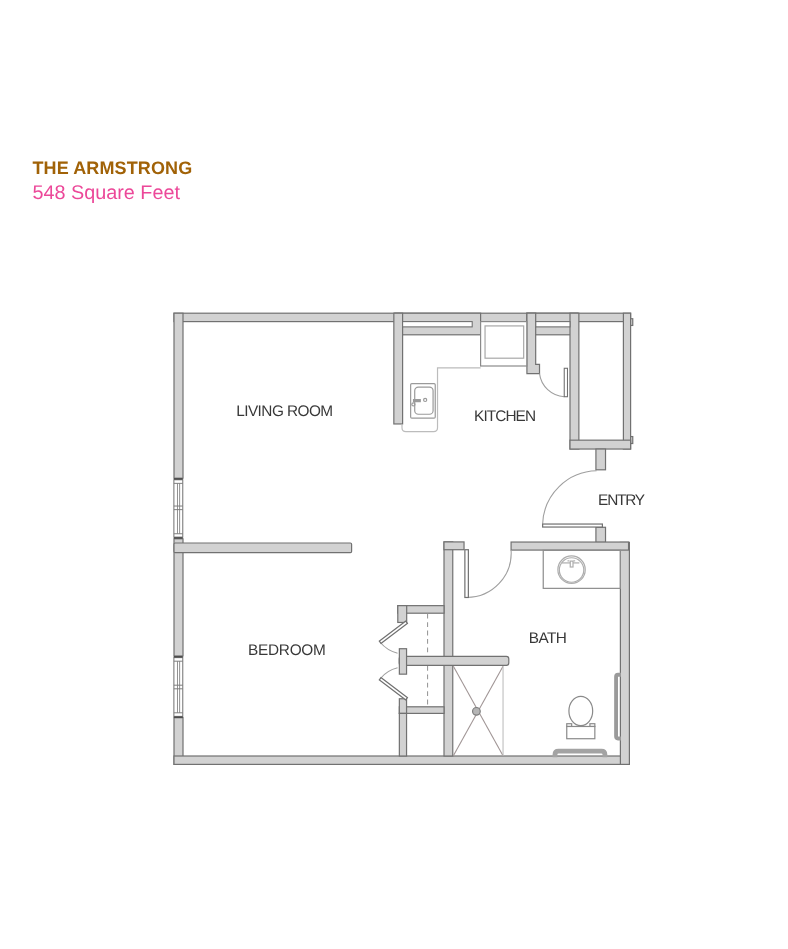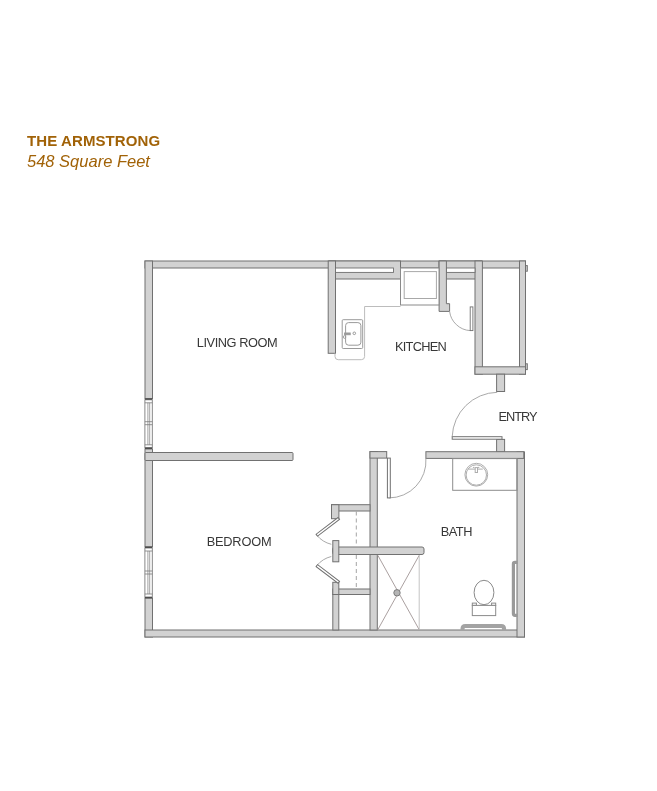--- a/index.html
+++ b/index.html
@@ -1,20 +1,20 @@
 <!DOCTYPE html>
 <html><head>
 <meta charset="utf-8">
 <style>
   html,body{margin:0;padding:0;background:#ffffff;}
   .page{position:relative;width:657px;height:791px;background:#fff;overflow:hidden;
         font-family:"Liberation Sans", sans-serif;}
   .title{position:absolute;left:27px;top:132px;font-size:15px;font-weight:bold;
          letter-spacing:0.1px;color:#a16207;}
-  .subtitle{position:absolute;left:27px;top:151.5px;font-size:16.5px;color:#a16207;font-style:italic;}
+  .subtitle{position:absolute;left:27px;top:151.5px;font-size:16.5px;color:#ec4899;}
   svg text{font-family:"Liberation Sans", sans-serif;fill:#383838;}
 </style>
 </head>
 <body>
 <div class="page">
 
   <div class="title">THE ARMSTRONG</div>
 
   <div class="subtitle">548 Square Feet</div>
 

